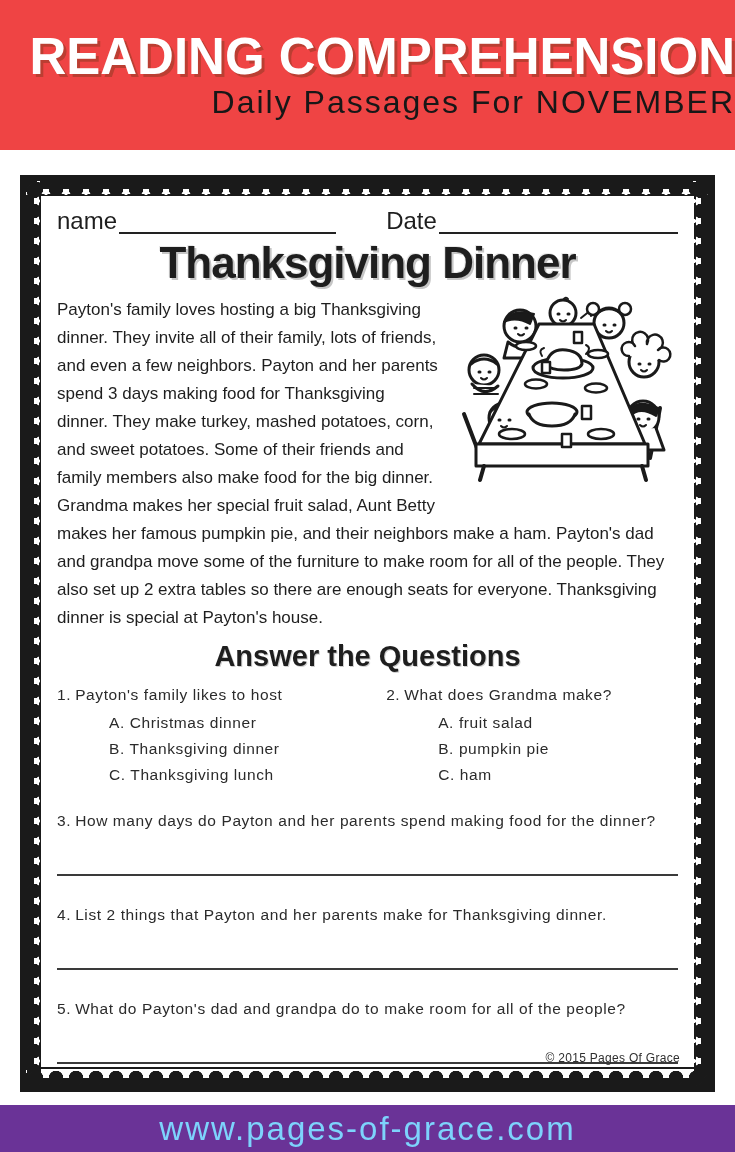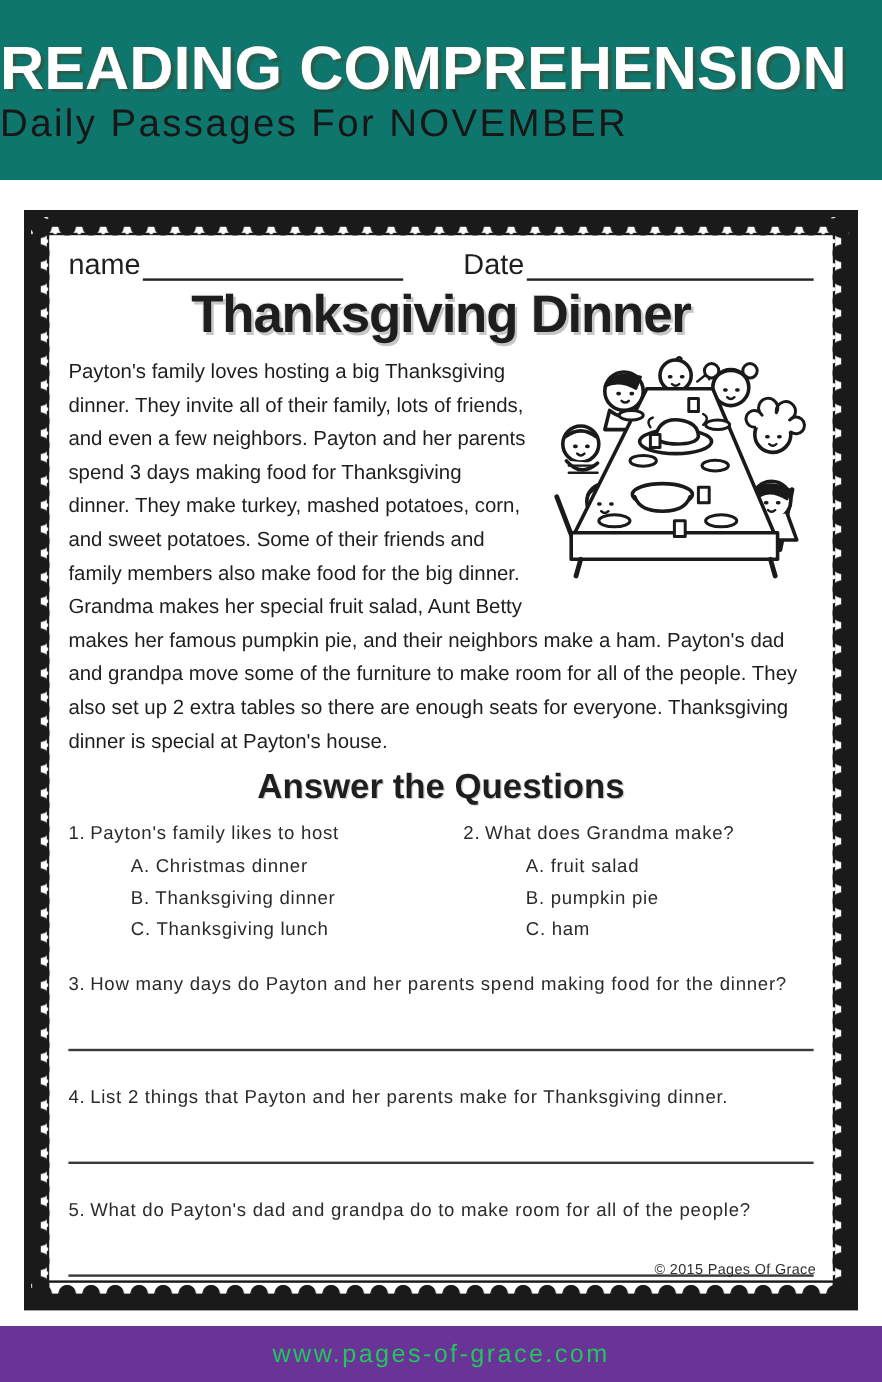--- a/index.html
+++ b/index.html
@@ -2,22 +2,22 @@
 <html><head>
 <meta charset="utf-8">
 <style>
   html,body{margin:0;padding:0;}
   body{
     width:735px;height:1152px;position:relative;background:#ffffff;
     font-family:"Liberation Sans",sans-serif;color:#1e1e1e;overflow:hidden;
   }
   
   .banner{
-    height:150px;background:#0f766e;display:flex;flex-direction:column;
-    align-items:flex-start;justify-content:center;gap:2px;
+    height:150px;background:#ef4444;display:flex;flex-direction:column;
+    align-items:flex-end;justify-content:center;gap:2px;
   }
   .banner-title{
     font-size:51px;font-weight:bold;color:#ffffff;letter-spacing:0px;
     text-shadow:3px 3px 0 rgba(92,52,16,.35);white-space:nowrap;line-height:1.05;
   }
   .banner-subtitle{
     font-size:32px;font-weight:normal;color:#171717;letter-spacing:2px;
     white-space:nowrap;line-height:1.05;
   }
   
@@ -86,21 +86,21 @@
   .copyright{
     position:absolute;right:14px;bottom:2px;font-size:12px;color:#2f2f2f;
     letter-spacing:.3px;
   }
   
   .site-footer{
     position:absolute;left:0;right:0;bottom:0;height:47px;background:#6a3397;
     display:flex;align-items:center;justify-content:center;
   }
   .site-footer .url{
-    color:#22c55e;font-size:21px;letter-spacing:2px;line-height:47px;white-space:nowrap;
+    color:#7dd3fc;font-size:33px;letter-spacing:2px;line-height:47px;white-space:nowrap;
   }
 </style>
 </head>
 <body>
 
 <div class="banner">
   <div class="banner-title">READING COMPREHENSION</div>
   <div class="banner-subtitle">Daily Passages For NOVEMBER</div>
 </div>
 

